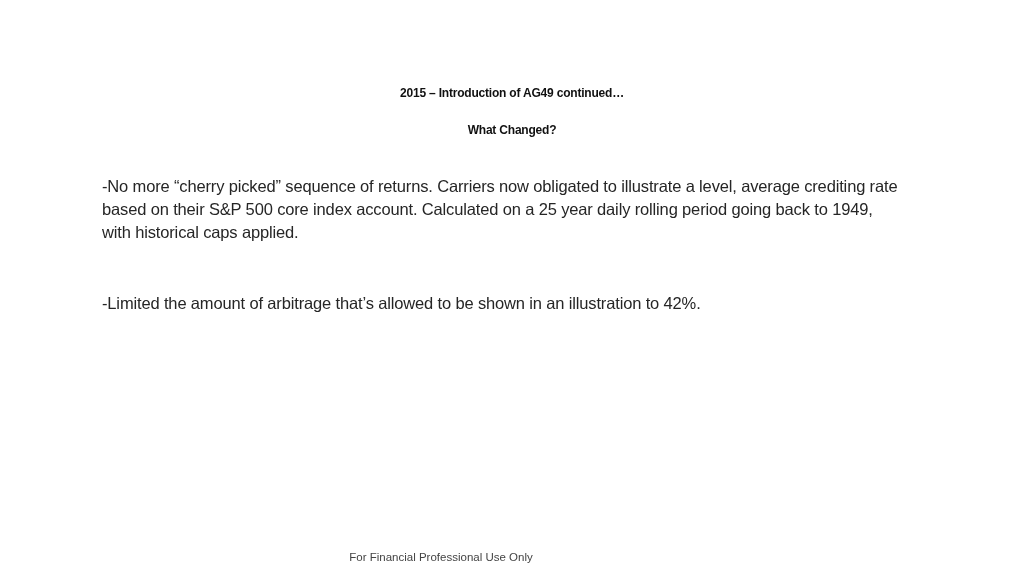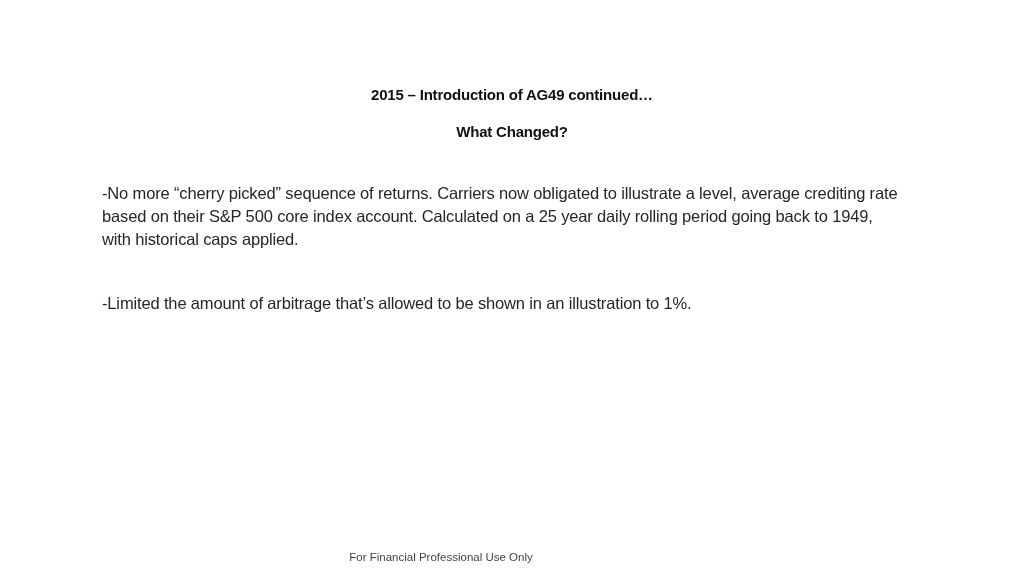--- a/index.html
+++ b/index.html
@@ -20,59 +20,59 @@
       left: 0; top: 0;
       width: 1024px; height: 576px;
       background: #ffffff;
     }
     .title {
       position: absolute;
       left: 0; width: 1024px;
       top: 86px;
       text-align: center;
       font-weight: bold;
-      font-size: 15px;
+      font-size: 12px;
       color: #111111;
       letter-spacing: -0.2px;
     }
     .subtitle {
       position: absolute;
       left: 0; width: 1024px;
       top: 123px;
       text-align: center;
       font-weight: bold;
-      font-size: 15px;
+      font-size: 12px;
       color: #111111;
       letter-spacing: -0.2px;
     }
     .para {
       position: absolute;
       left: 102px;
       width: 800px;
       font-size: 16.5px;
       line-height: 23px;
       color: #262626;
       letter-spacing: -0.15px;
     }
-    .p1 { top: 175px; margin-top: 7px; }
+    .p1 { top: 175px; }
     .p2 { top: 292px; }
     .p3 { top: 363px; }
     .footer {
       position: absolute;
       left: 0; width: 882px;
       top: 551px;
       text-align: center;
       font-size: 11.5px;
       color: #444444;
     }
   </style>
 </head>
 <body>
 
 <div class="slide">
   <div class="title">2015 – Introduction of AG49 continued…</div>
   <div class="subtitle">What Changed?</div>
 
   <div class="para p1">-No more “cherry picked” sequence of returns.  Carriers now obligated to illustrate a level, average crediting rate based on their S&amp;P 500 core index account.  Calculated on a 25 year daily rolling period going back to 1949, with historical caps applied.</div>
-  <div class="para p2">-Limited the amount of arbitrage that’s allowed to be shown in an illustration to 1%.</div>
+  <div class="para p2">-Limited the amount of arbitrage that’s allowed to be shown in an illustration to 42%.</div>
 
   <div class="footer">For Financial Professional Use Only</div>
 </div>
 
 </body></html>

